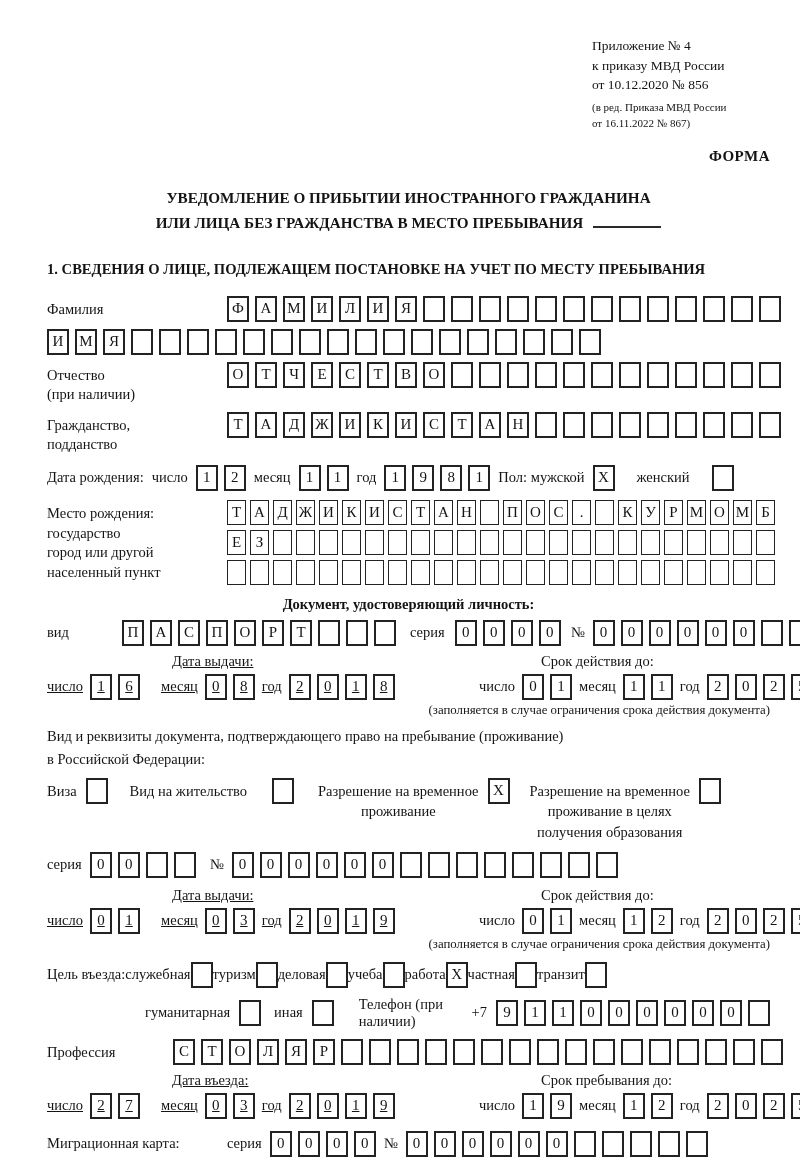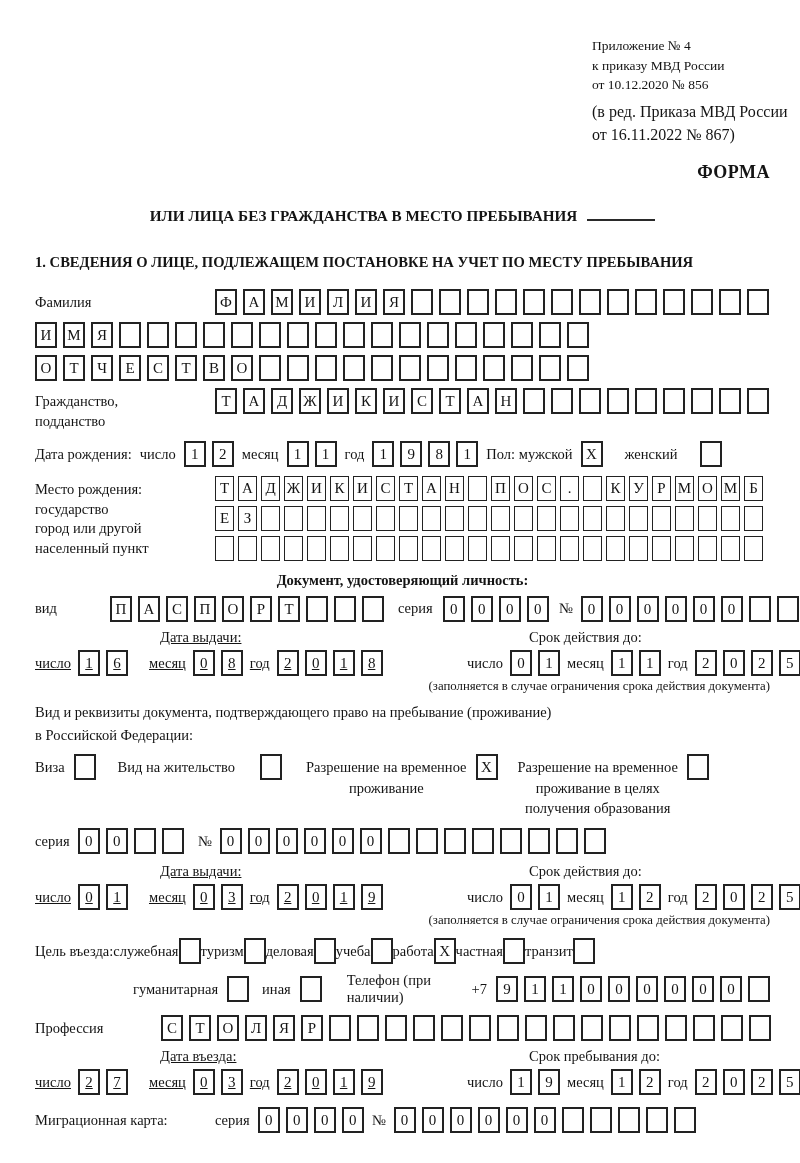--- a/index.html
+++ b/index.html
@@ -3,26 +3,26 @@
 <meta charset="utf-8">
 <style>
   * { margin:0; padding:0; box-sizing:border-box; }
   html,body { background:#ffffff; }
   body {
     width:800px; height:1163px; overflow:hidden;
     color:#141414;
     font-family:"Liberation Serif", serif;
     font-size:14.5px;
   }
-  .page { padding:36px 30px 0 35px; width:800px; }
+  .page { padding:36px 30px 0 47px; width:800px; }
 
   
   .hdr { margin-left:auto; width:178px; font-size:13.5px; line-height:1.45; white-space:nowrap; }
-  .hdr .amend { font-size:16px; margin-top:5px; line-height:1.45; }
-  .forma { text-align:right; font-weight:bold; font-size:18px; margin-top:16px; letter-spacing:.5px; }
+  .hdr .amend { font-size:11px; margin-top:5px; line-height:1.45; }
+  .forma { text-align:right; font-weight:bold; font-size:15px; margin-top:16px; letter-spacing:.5px; }
 
   
   .title { text-align:center; font-weight:bold; font-size:15.2px; line-height:1.65; margin-top:20px; }
   .blank-line { display:inline-block; width:68px; border-bottom:2px solid #2a2a2a; height:12px; margin-left:10px; }
   .sec-head { font-weight:bold; font-size:14.6px; margin-top:26px; margin-bottom:18px; }
 
   
   .cells { display:inline-flex; gap:6px; }
   .cell {
     width:22px; height:26px; flex:0 0 auto;
@@ -72,20 +72,21 @@
     <div>к приказу МВД России</div>
     <div>от 10.12.2020 № 856</div>
     <div class="amend">
       <div>(в ред. Приказа МВД России</div>
       <div>от 16.11.2022 № 867)</div>
     </div>
   </div>
   <div class="forma">ФОРМА</div>
 
   <div class="title">
+    <div>УВЕДОМЛЕНИЕ О ПРИБЫТИИ ИНОСТРАННОГО ГРАЖДАНИНА</div>
     <div>
       <span>ИЛИ ЛИЦА БЕЗ ГРАЖДАНСТВА В МЕСТО ПРЕБЫВАНИЯ</span><span class="blank-line"></span>
     </div>
   </div>
 
   <div class="sec-head">1. СВЕДЕНИЯ О ЛИЦЕ, ПОДЛЕЖАЩЕМ ПОСТАНОВКЕ НА УЧЕТ ПО МЕСТУ ПРЕБЫВАНИЯ</div>
 
   <div class="frow">
     <div class="flabel">Фамилия</div>
     <div class="cells">
@@ -131,20 +132,24 @@
         <span class="cell"></span>
         <span class="cell"></span>
         <span class="cell"></span>
         <span class="cell"></span>
         <span class="cell"></span>
         <span class="cell"></span>
       </div>
   </div>
 
   <div class="frow">
+    <div class="flabel">
+      <div>Отчество</div>
+      <div>(при наличии)</div>
+    </div>
     <div class="cells">
         <span class="cell">О</span>
         <span class="cell">Т</span>
         <span class="cell">Ч</span>
         <span class="cell">Е</span>
         <span class="cell">С</span>
         <span class="cell">Т</span>
         <span class="cell">В</span>
         <span class="cell">О</span>
         <span class="cell"></span>

